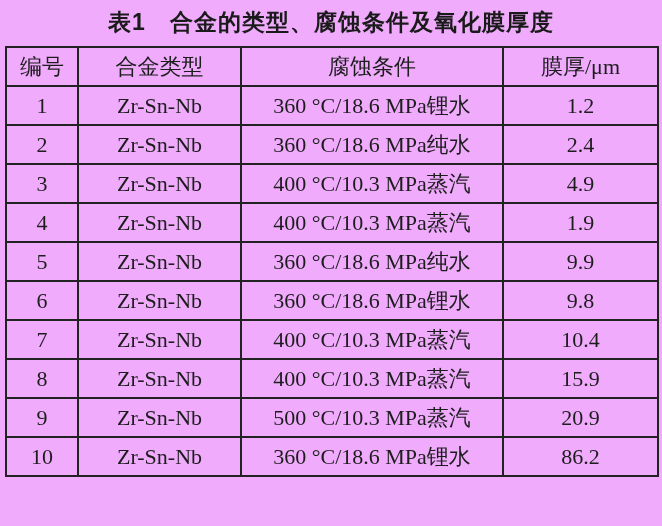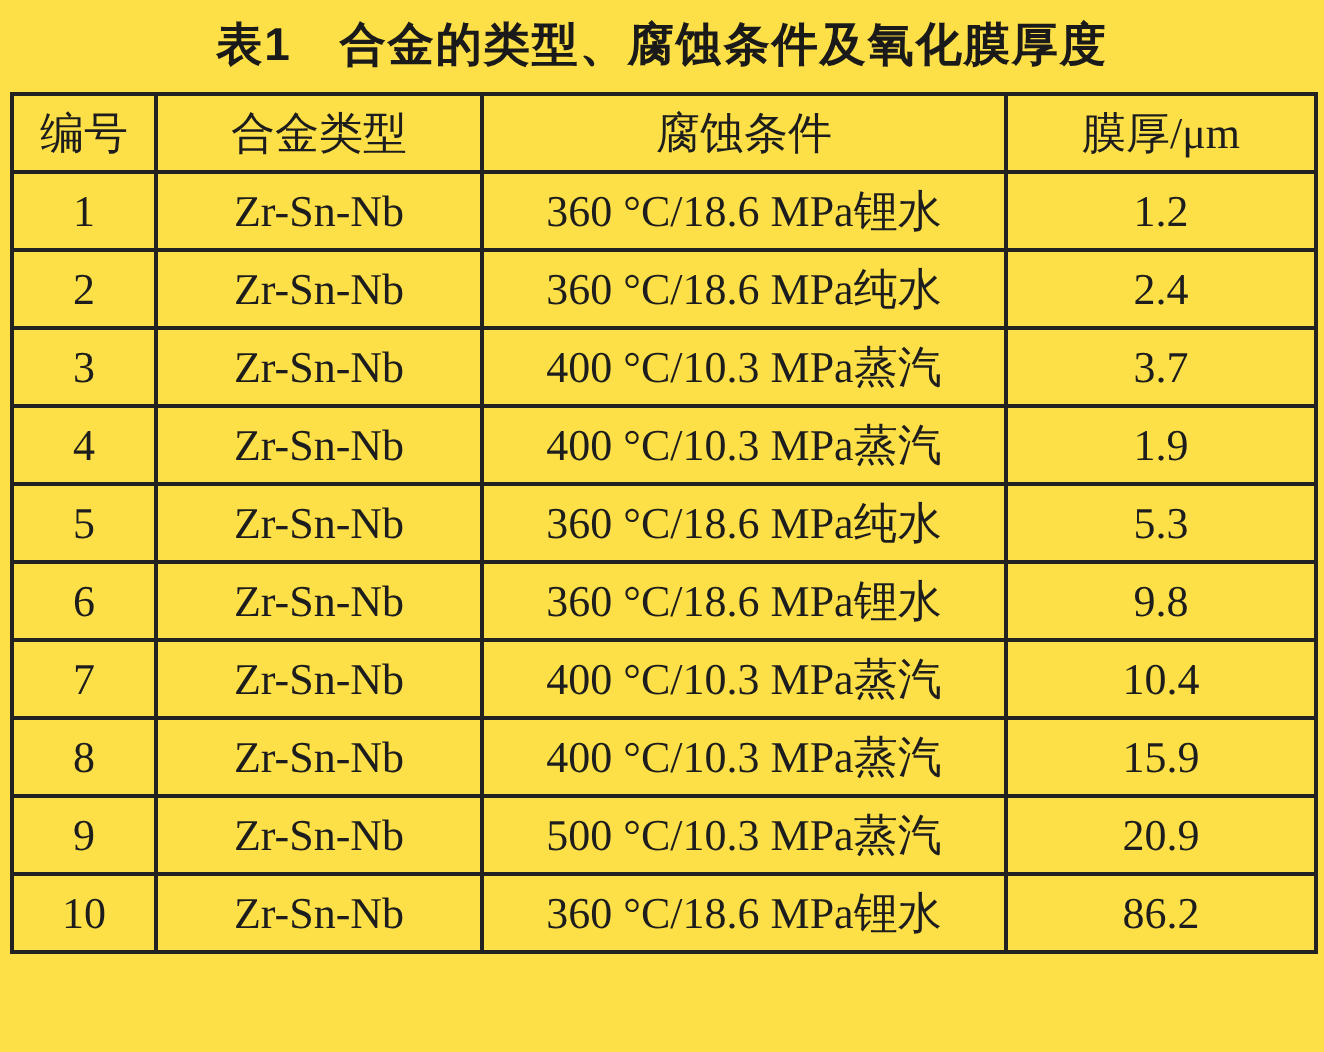--- a/index.html
+++ b/index.html
@@ -7,21 +7,21 @@
     padding: 0;
     background: #ffffff;
     width: 662px;
     height: 526px;
     overflow: hidden;
   }
   .page {
     position: relative;
     width: 662px;
     height: 526px;
-    background: #fde047;
+    background: #f0abfc;
     color: #1c1c1c;
   }
   .table-title {
     position: absolute;
     top: 7px;
     left: 0;
     width: 662px;
     text-align: center;
     font-family: "Liberation Sans", "DejaVu Sans", sans-serif;
     font-weight: bold;
@@ -92,33 +92,33 @@
         <tr>
           <td>2</td>
           <td>Zr-Sn-Nb</td>
           <td>360 °C/18.6 MPa纯水</td>
           <td>2.4</td>
         </tr>
         <tr>
           <td>3</td>
           <td>Zr-Sn-Nb</td>
           <td>400 °C/10.3 MPa蒸汽</td>
-          <td>3.7</td>
+          <td>4.9</td>
         </tr>
         <tr>
           <td>4</td>
           <td>Zr-Sn-Nb</td>
           <td>400 °C/10.3 MPa蒸汽</td>
           <td>1.9</td>
         </tr>
         <tr>
           <td>5</td>
           <td>Zr-Sn-Nb</td>
           <td>360 °C/18.6 MPa纯水</td>
-          <td>5.3</td>
+          <td>9.9</td>
         </tr>
         <tr>
           <td>6</td>
           <td>Zr-Sn-Nb</td>
           <td>360 °C/18.6 MPa锂水</td>
           <td>9.8</td>
         </tr>
         <tr>
           <td>7</td>
           <td>Zr-Sn-Nb</td>

